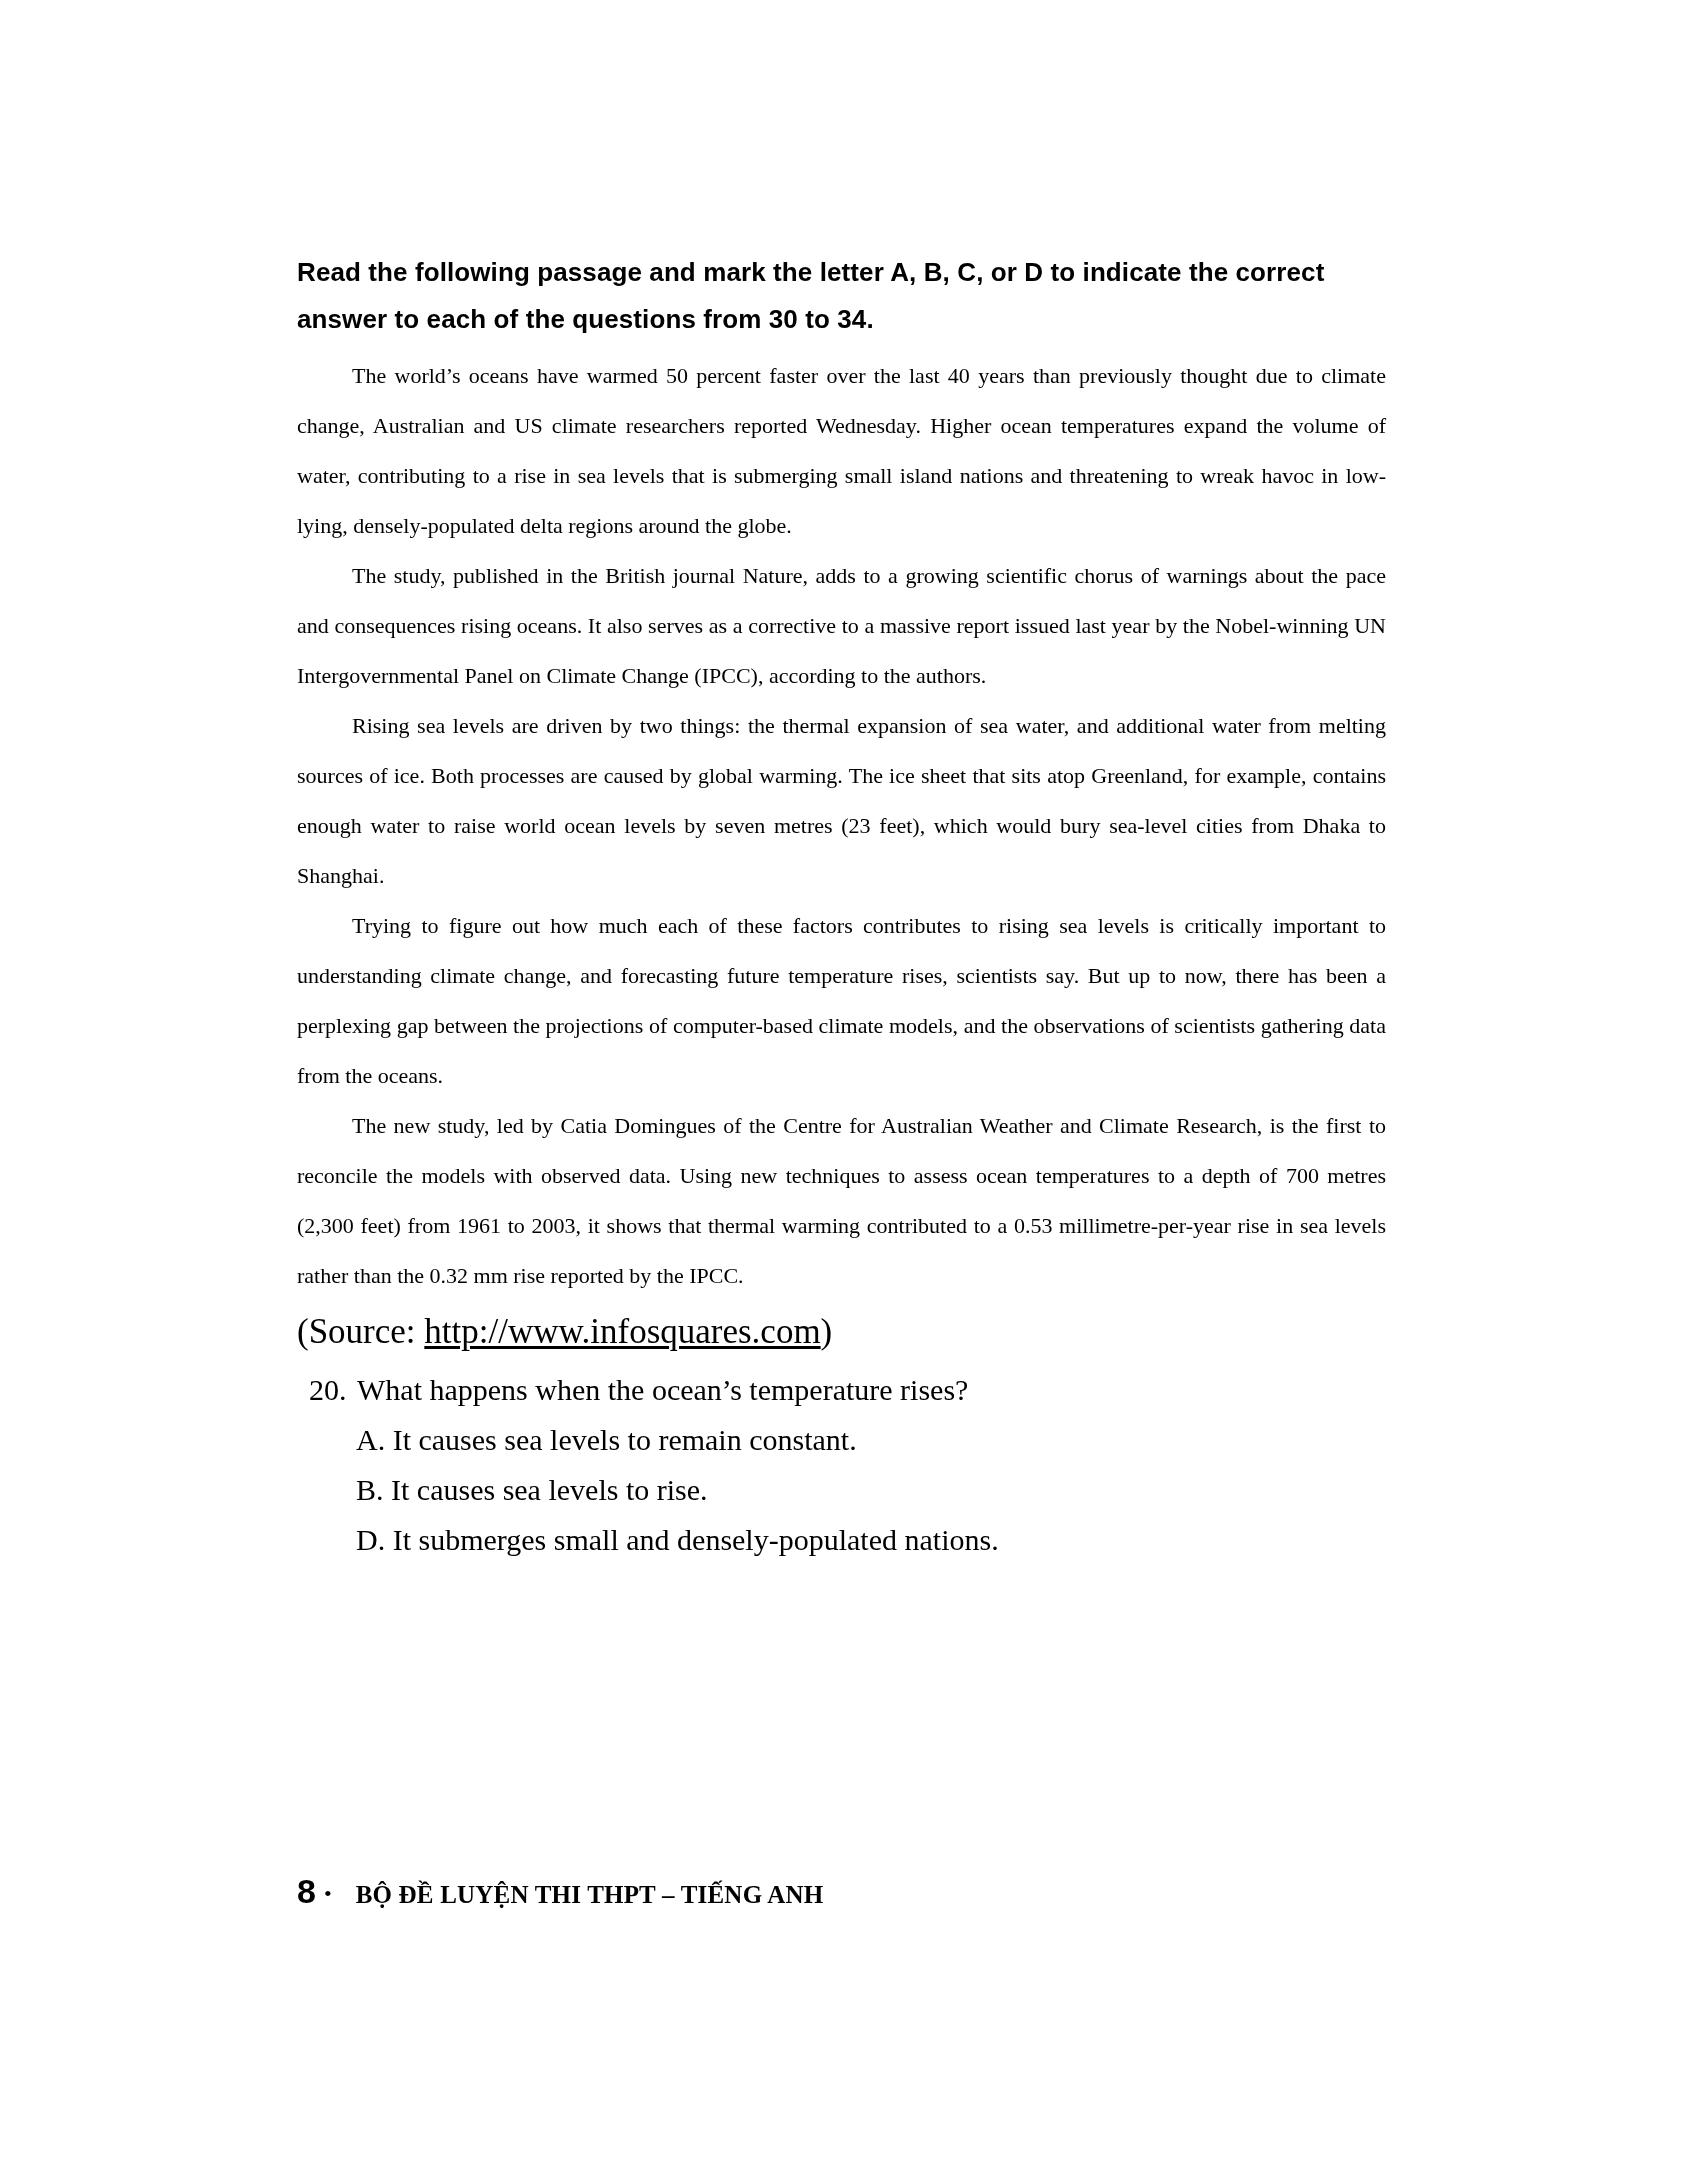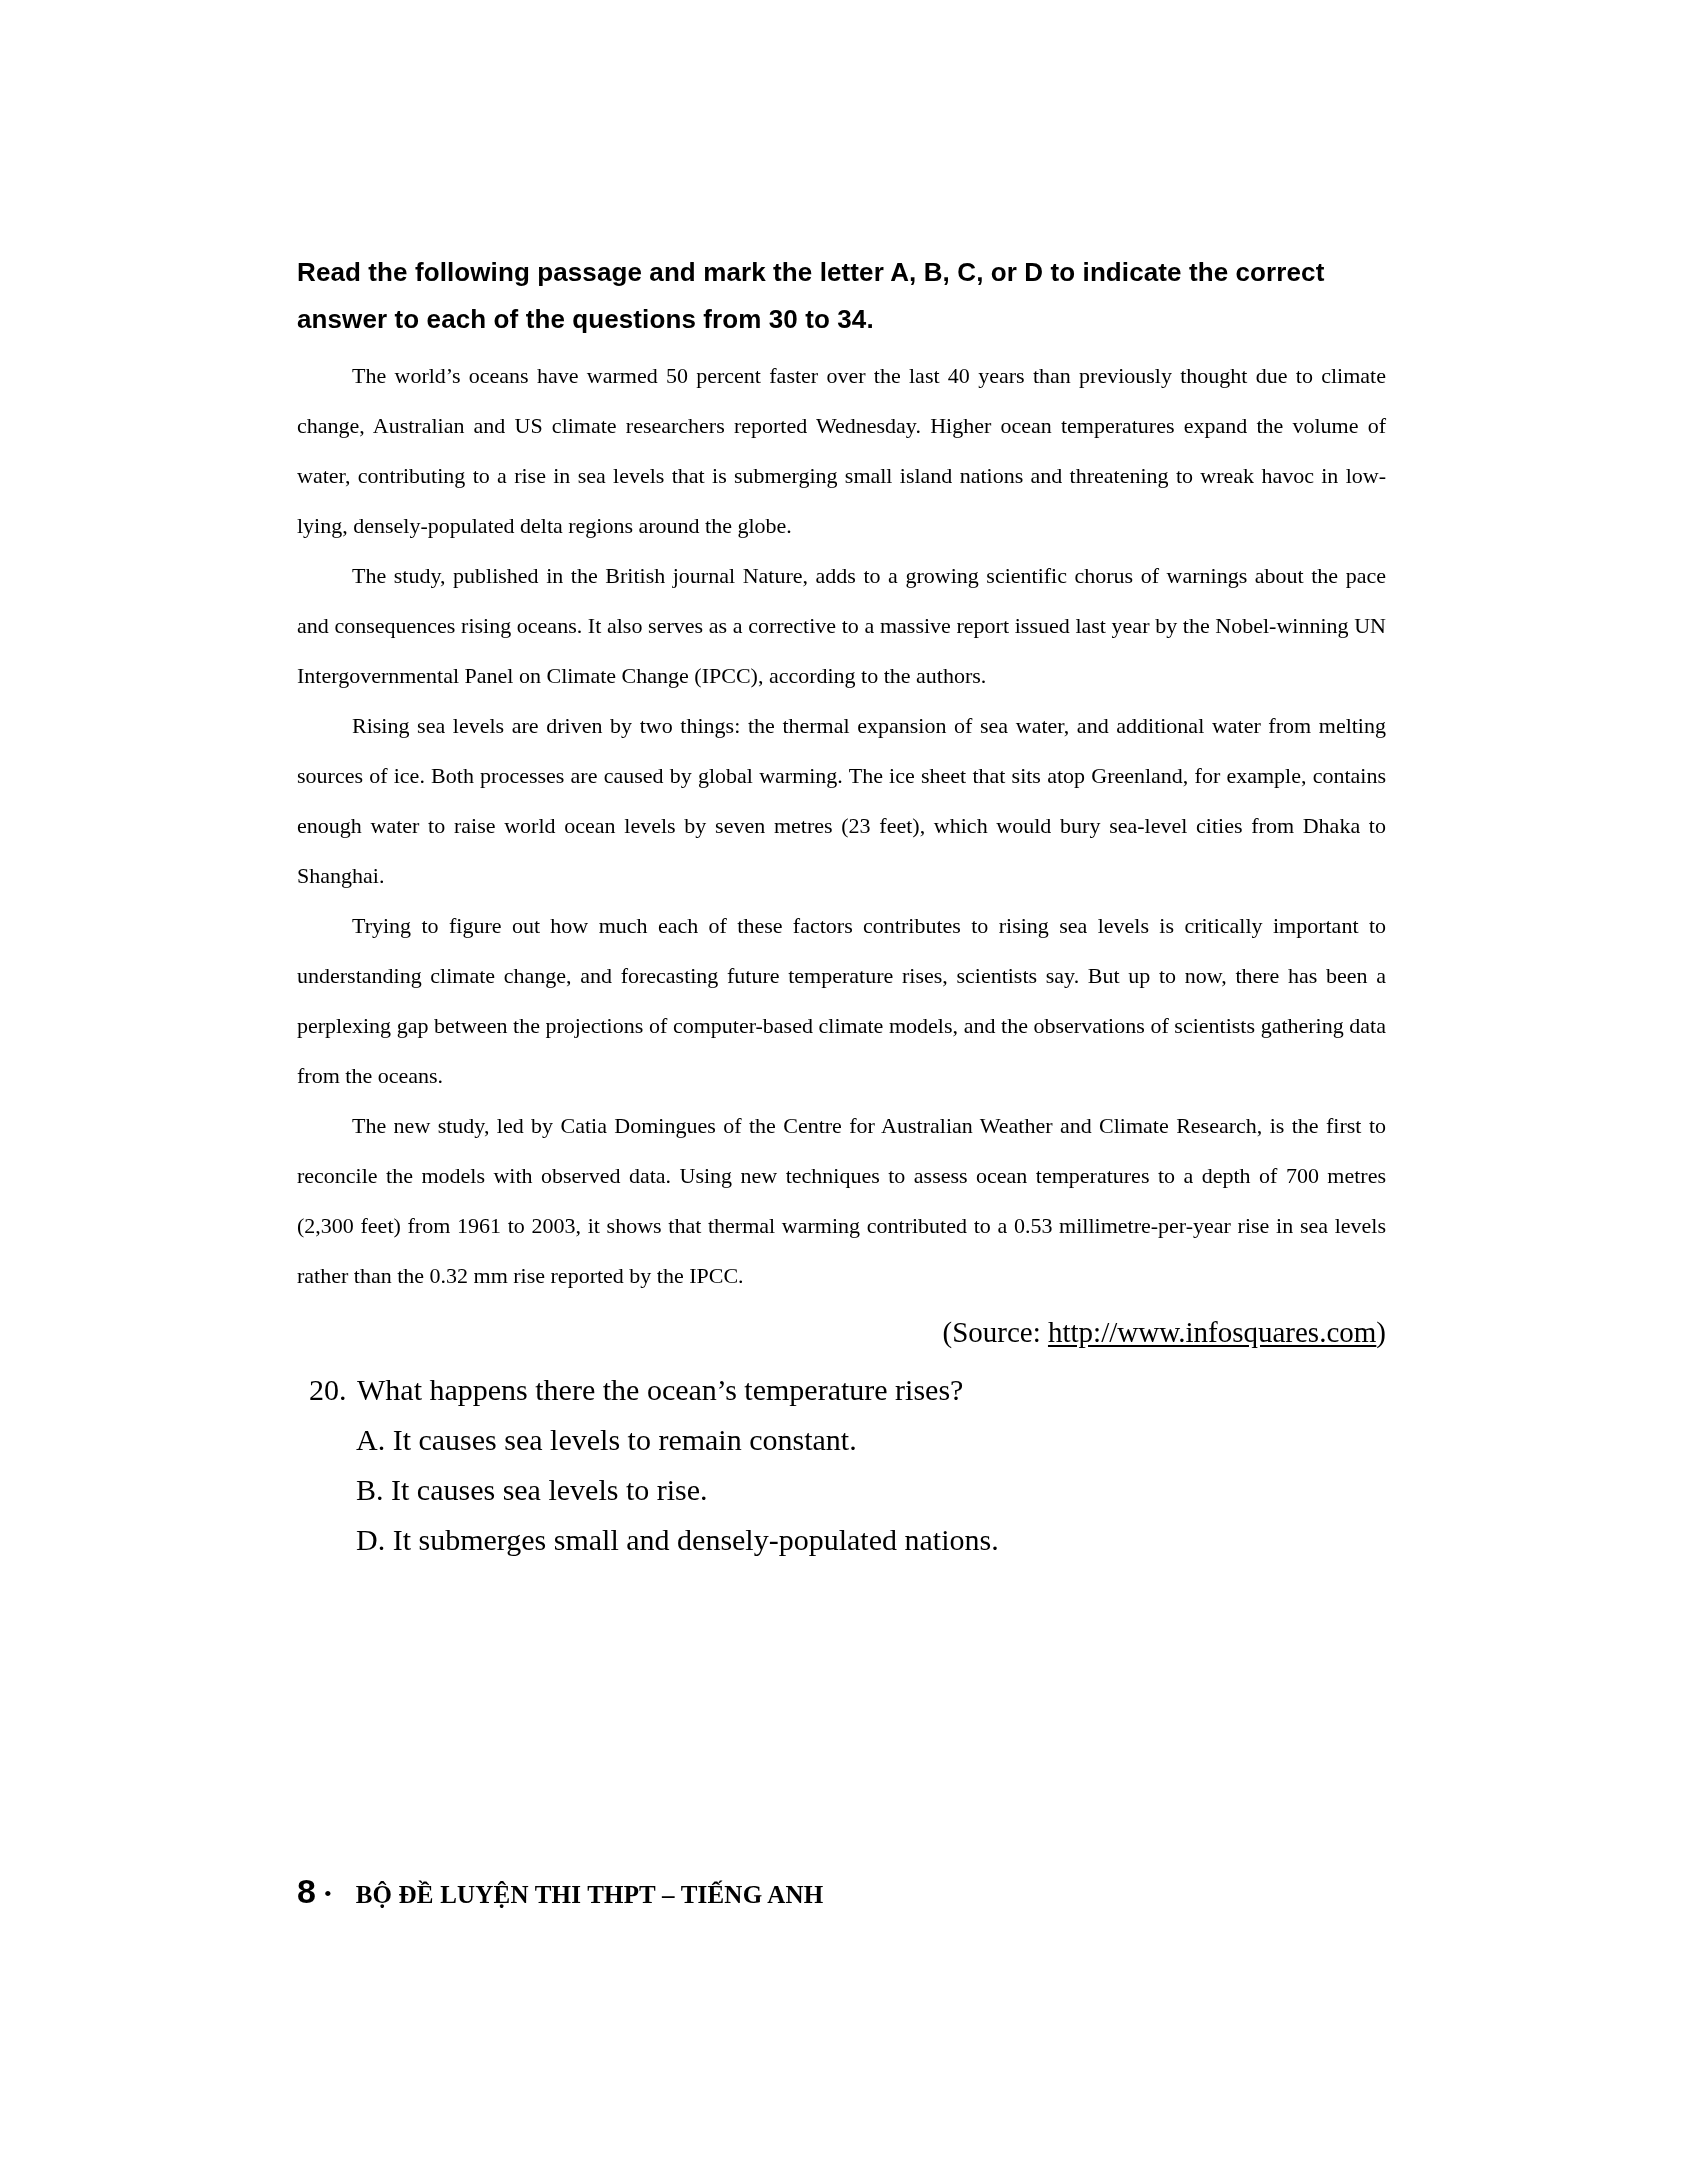--- a/index.html
+++ b/index.html
@@ -54,23 +54,22 @@
     line-height: 50px;
     text-align: justify;
     text-justify: inter-word;
     text-indent: 55px;
     margin: 0;
     hyphens: none;
   }
 
   
   .source {
-    font-size: 29px;
+    font-size: 35px;
     line-height: 50px;
-    text-align: right;
     margin: 6px 0 0 0;
     text-indent: 0;
   }
   .source .url {
     text-decoration: underline;
     text-underline-offset: 3px;
   }
 
   
   .question-block {
@@ -145,21 +144,21 @@
       <p class="para">Trying to figure out how much each of these factors contributes to rising sea levels is critically important to understanding climate change, and forecasting future temperature rises, scientists say. But up to now, there has been a perplexing gap between the projections of computer-based climate models, and the observations of scientists gathering data from the oceans.</p>
       <p class="para">The new study, led by Catia Domingues of the Centre for Australian Weather and Climate Research, is the first to reconcile the models with observed data. Using new techniques to assess ocean temperatures to a depth of 700 metres (2,300 feet) from 1961 to 2003, it shows that thermal warming contributed to a 0.53 millimetre-per-year rise in sea levels rather than the 0.32 mm rise reported by the IPCC.</p>
     </div>
 
     <p class="source"><span>(Source: </span><span class="url">http://www.infosquares.com</span><span>)</span></p>
 
     <div class="question-block">
 
       <div class="question-row">
         <span class="question-num">20.</span>
-        <span class="question-text">What happens there the ocean’s temperature rises?</span>
+        <span class="question-text">What happens when the ocean’s temperature rises?</span>
       </div>
 
       <div class="option-row">A. It causes sea levels to remain constant.</div>
       <div class="option-row">B. It causes sea levels to rise.</div>
       <div class="option-row">D. It submerges small and densely-populated nations.</div>
 
     </div>
 
   </div>
 

